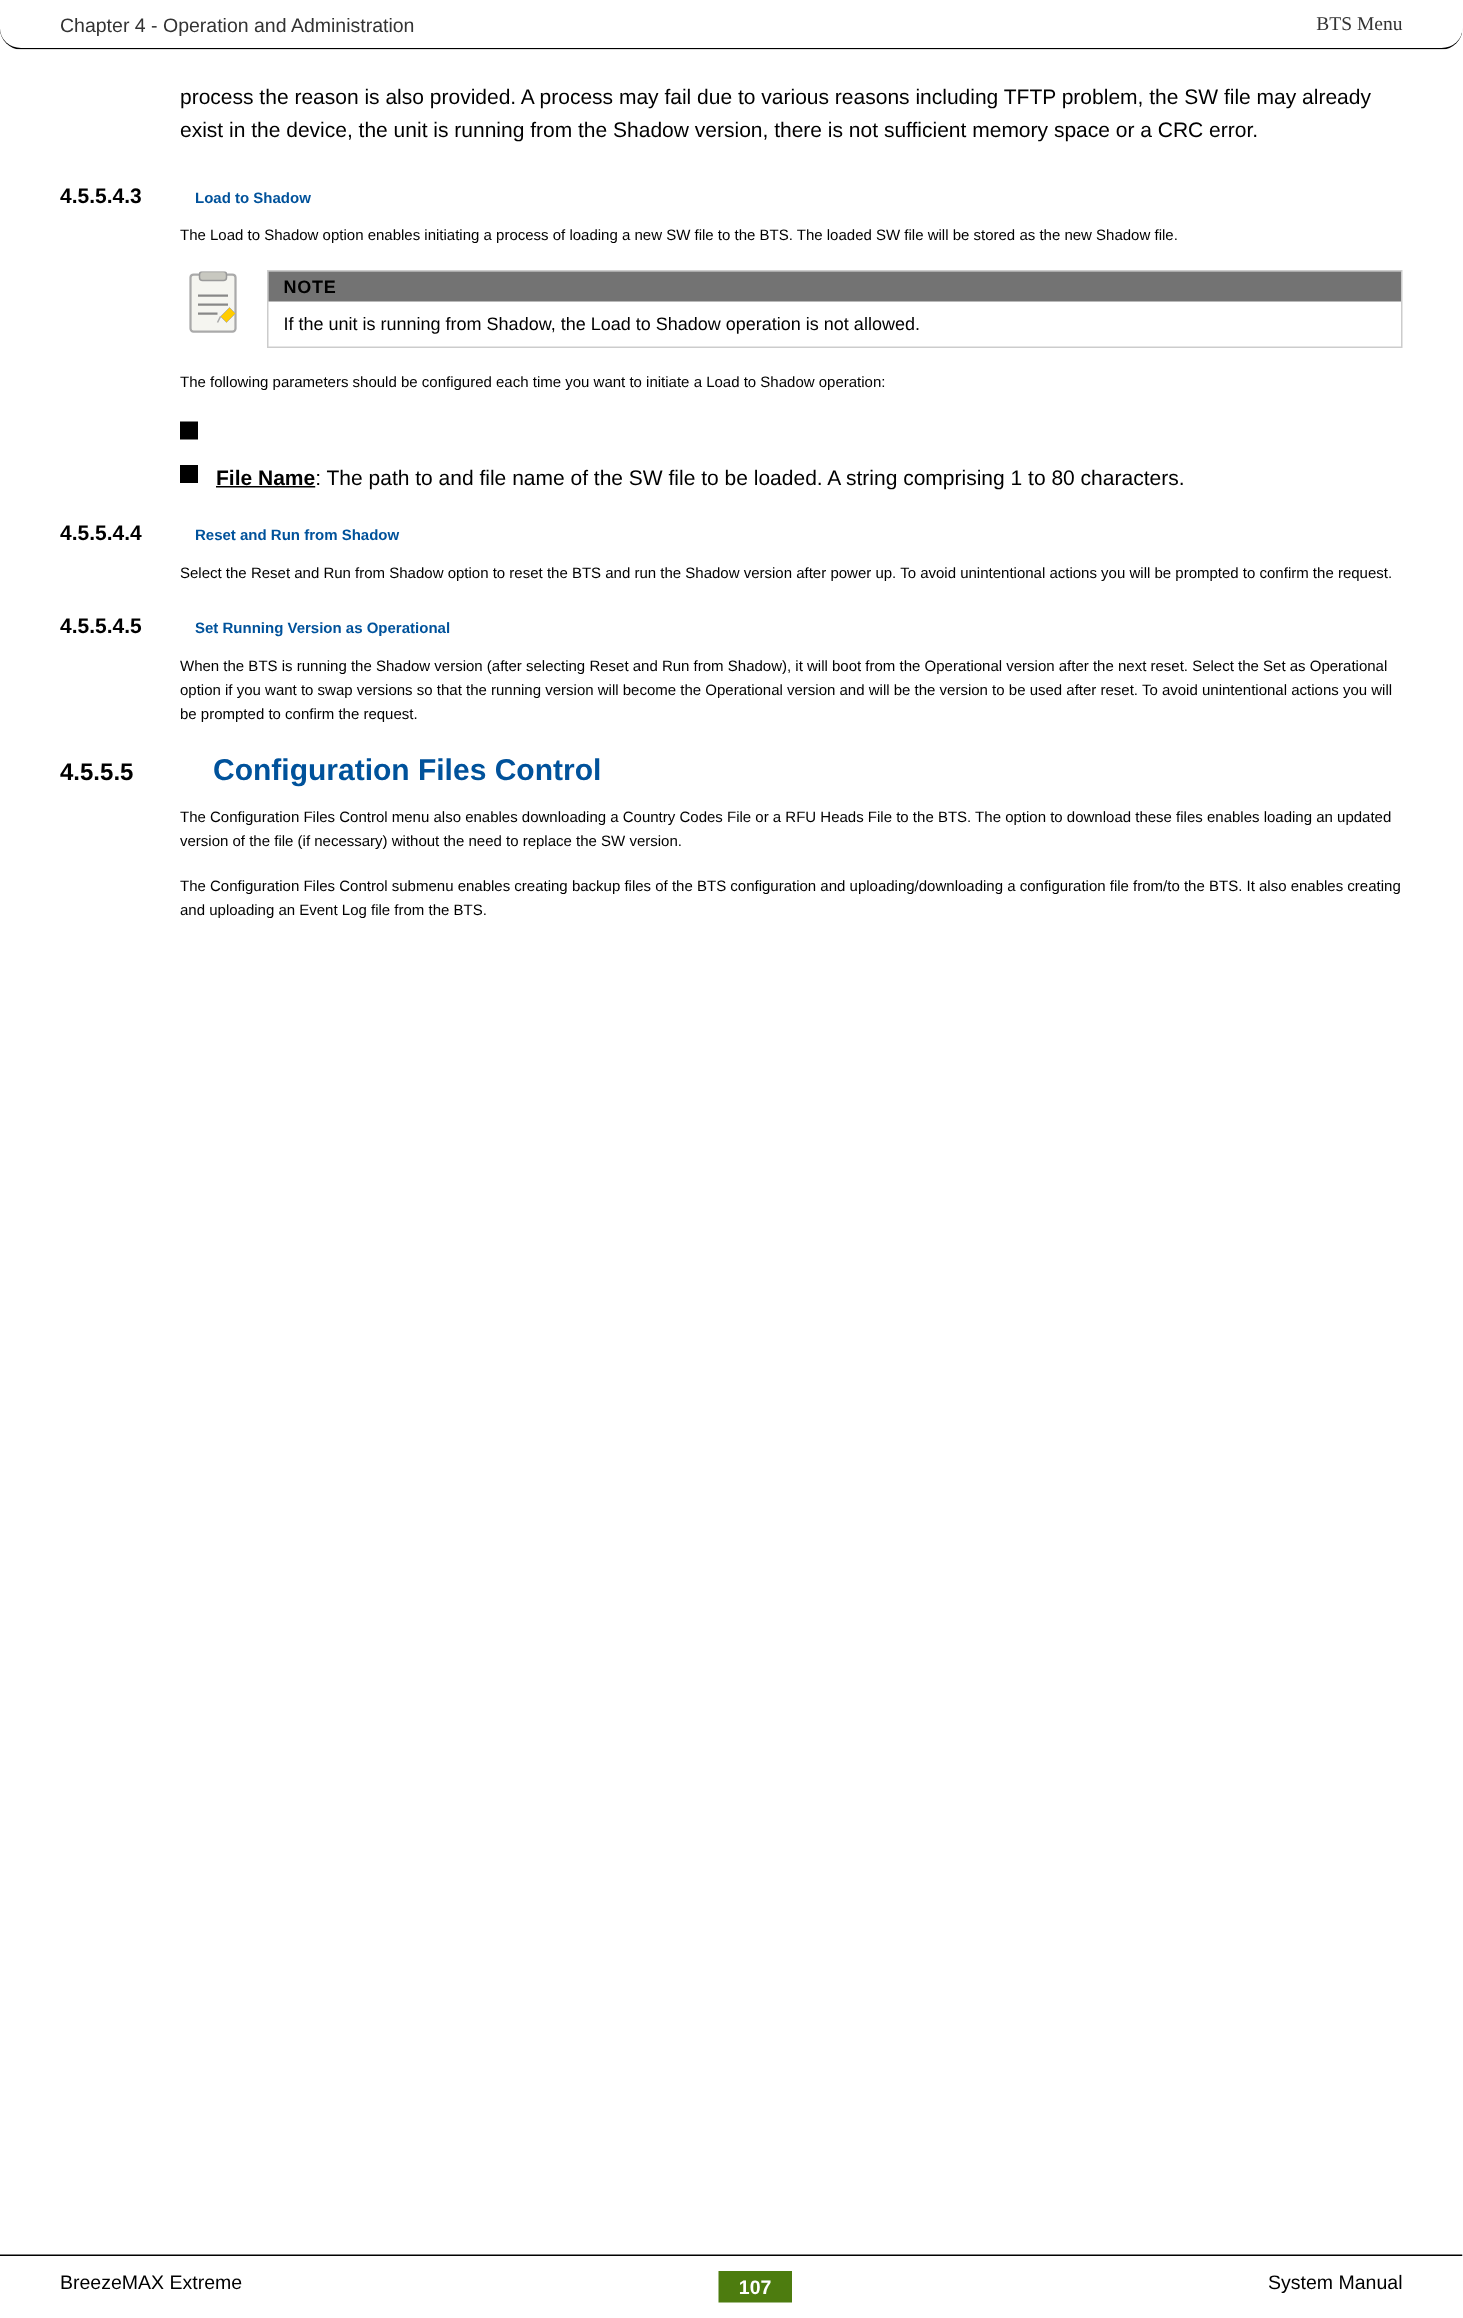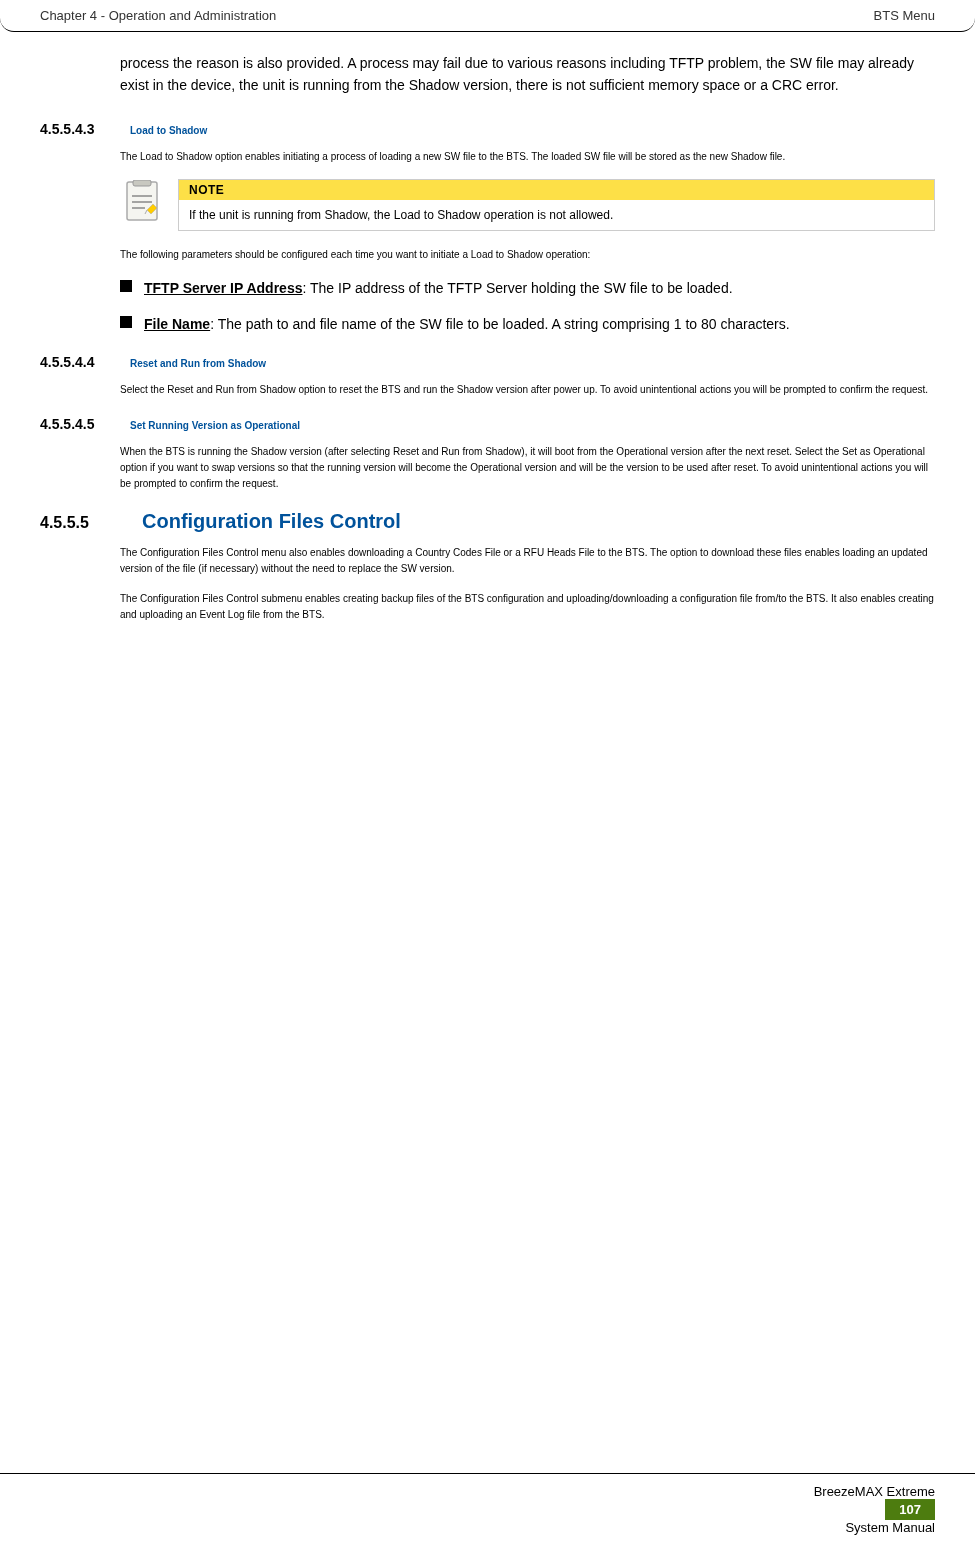--- a/index.html
+++ b/index.html
@@ -17,35 +17,34 @@
     .page-header {
       display: flex;
       justify-content: space-between;
       align-items: center;
       padding: 8px 40px;
       border-bottom: 1px solid #000;
       font-size: 13px;
       border-radius: 14px;
     }
     .header-left { color: #333; }
-    .header-right { color: #333; }
+    .header-right { color: #333; font-family: Liberation Serif, serif; }
 
     
     .page-footer {
       position: absolute;
       bottom: 0;
       left: 0;
       right: 0;
       display: flex;
       justify-content: space-between;
-      align-items: flex-end;
+      align-items: flex-start;
       padding: 10px 40px;
       border-top: 1px solid #000;
       font-size: 13px;
-      flex-direction: column;
     }
     .footer-page-num {
       background: #4d7c0f;
       color: #fff;
       padding: 3px 14px;
       font-size: 13px;
       font-weight: bold;
     }
 
     
@@ -103,21 +102,21 @@
       align-items: center;
       justify-content: center;
       font-size: 26px;
       margin-top: 0px;
     }
     .note-box {
       flex: 1;
       border: 1px solid #ccc;
     }
     .note-header {
-      background: #fde047;
+      background: #737373;
       padding: 3px 10px;
       font-size: 12px;
       font-weight: bold;
       letter-spacing: 0.5px;
     }
     .note-body {
       padding: 6px 10px;
       font-size: 12px;
       line-height: 1.5;
     }
@@ -202,23 +201,20 @@
       <div class="note-box">
         <div class="note-header">NOTE</div>
         <div class="note-body">If the unit is running from Shadow, the Load to Shadow operation is not allowed.</div>
       </div>
     </div>
 
     <div class="body-text">The following parameters should be configured each time you want to initiate a Load to Shadow operation:</div>
 
     <div class="bullet-item">
       <div class="bullet-square"></div>
-      <div class="bullet-text">
-        <span class="bullet-label">TFTP Server IP Address</span><span>: The IP address of the TFTP Server holding the SW file to be loaded.</span>
-      </div>
     </div>
 
     <div class="bullet-item">
       <div class="bullet-square"></div>
       <div class="bullet-text">
         <span class="bullet-label">File Name</span><span>: The path to and file name of the SW file to be loaded. A string comprising 1 to 80 characters.</span>
       </div>
     </div>
   </div>
 

